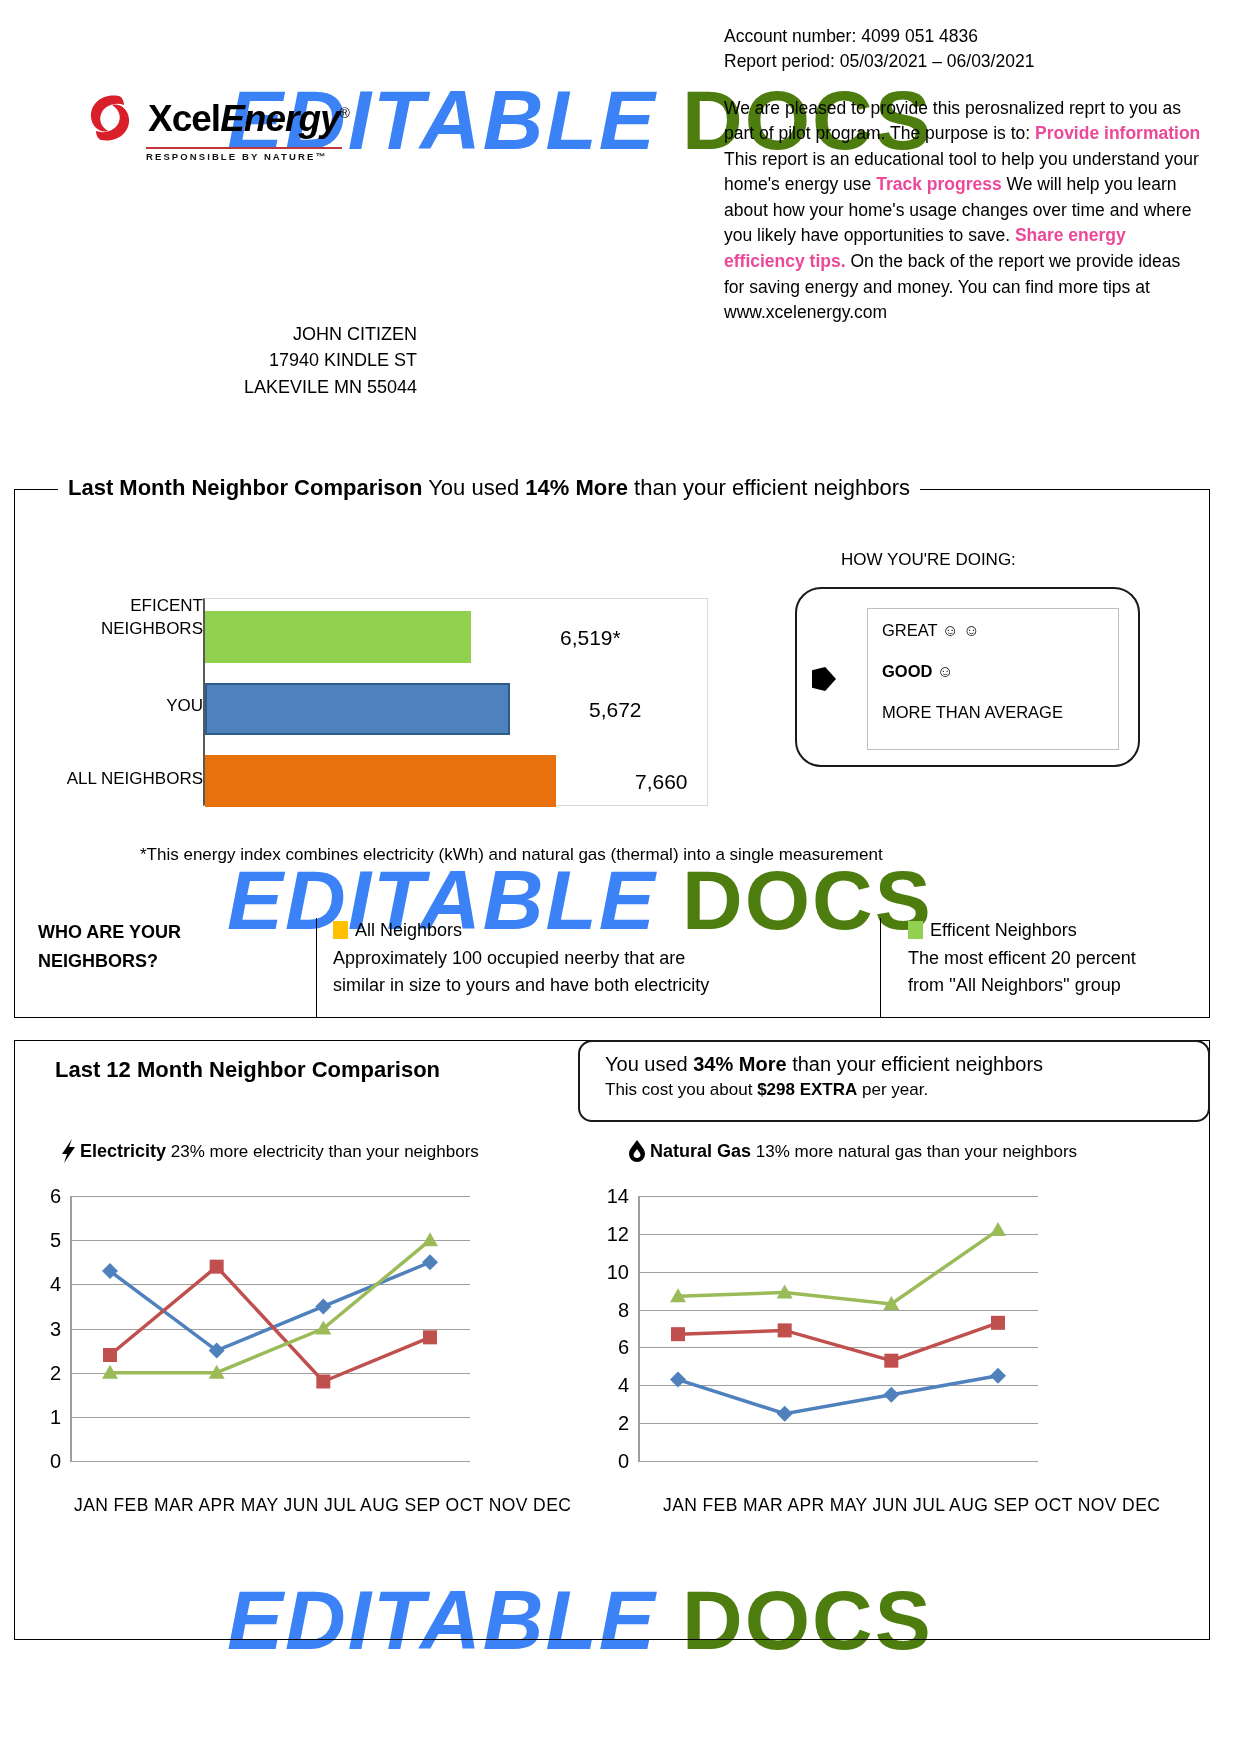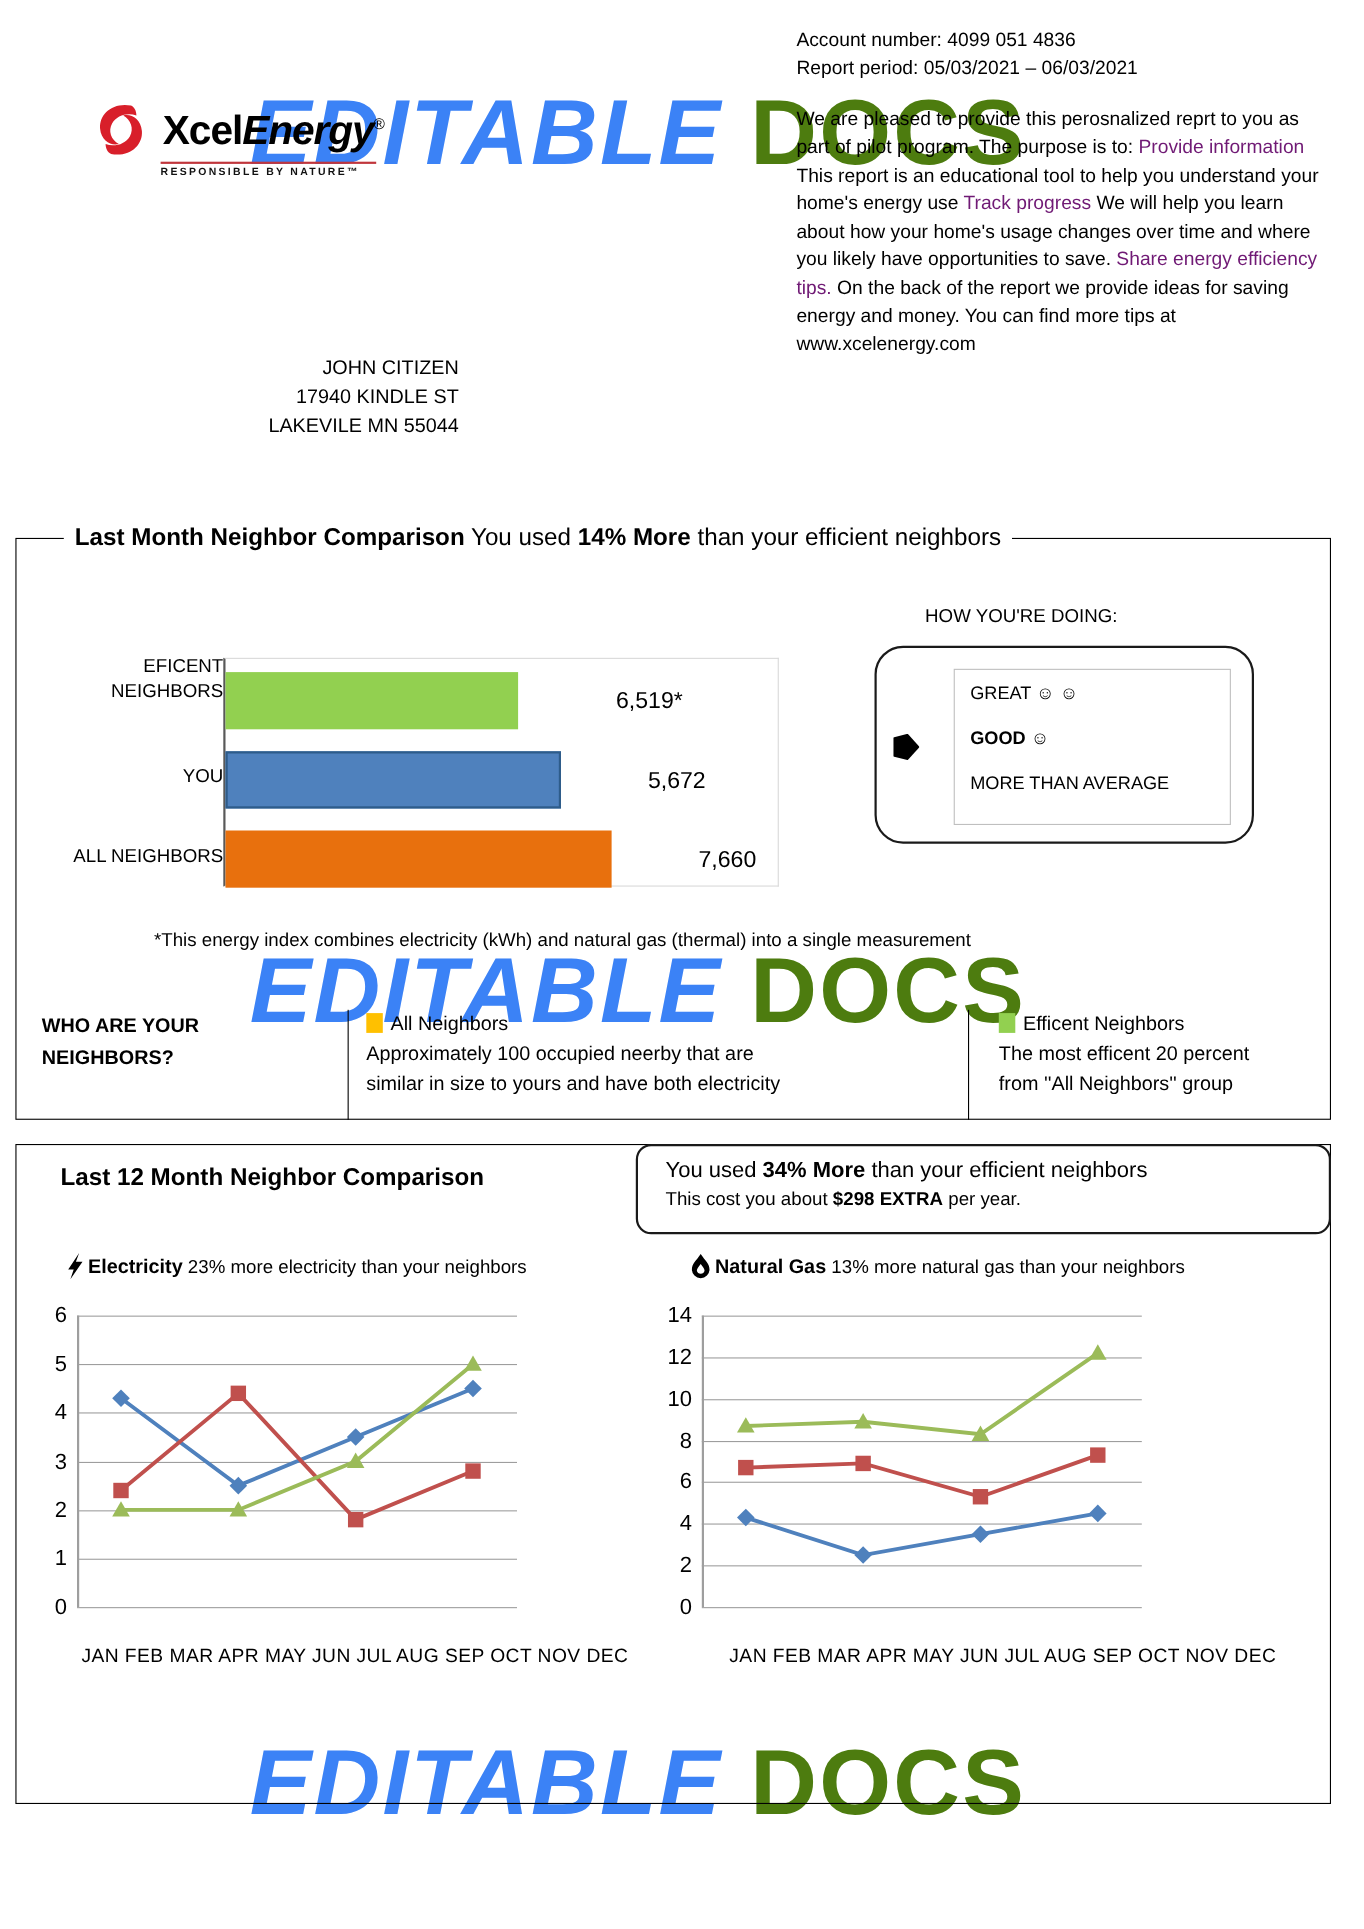--- a/index.html
+++ b/index.html
@@ -28,21 +28,21 @@
   .logo-reg{font-size:14px;vertical-align:super;font-weight:normal;font-style:normal;}
   .logo-rule{margin:3px 0 2px 58px;width:196px;height:2px;background:#c0363c;}
   .logo-tag{margin-left:58px;font-size:9.5px;font-weight:bold;letter-spacing:2.1px;color:#111;}
 
   .addr{position:absolute;left:244px;top:321px;font-size:18px;line-height:1.47;text-align:right;}
 
   .hdr{position:absolute;left:724px;top:24px;width:480px;}
   .hdr h1{margin:0 0 4px 0;font-size:24px;font-weight:bold;letter-spacing:-.2px;}
   .hdr .meta{font-size:17.5px;line-height:1.42;}
   .hdr .body{margin-top:22px;font-size:17.5px;line-height:1.46;}
-  .blue{color:#701a75;font-weight:normal;}
+  .blue{color:#ec4899;font-weight:bold;}
 
   
   .sec1{position:absolute;left:14px;top:489px;width:1196px;height:529px;
         border:1px solid #000;box-sizing:border-box;}
   .sec1-title{position:absolute;left:58px;top:475px;background:#fff;padding:0 10px;
               font-size:22px;white-space:nowrap;}
   .sec1-title b{font-weight:bold;}
   .sec1-notch{position:absolute;left:316px;top:1010px;width:560px;height:3px;background:#fff;}
 
   

